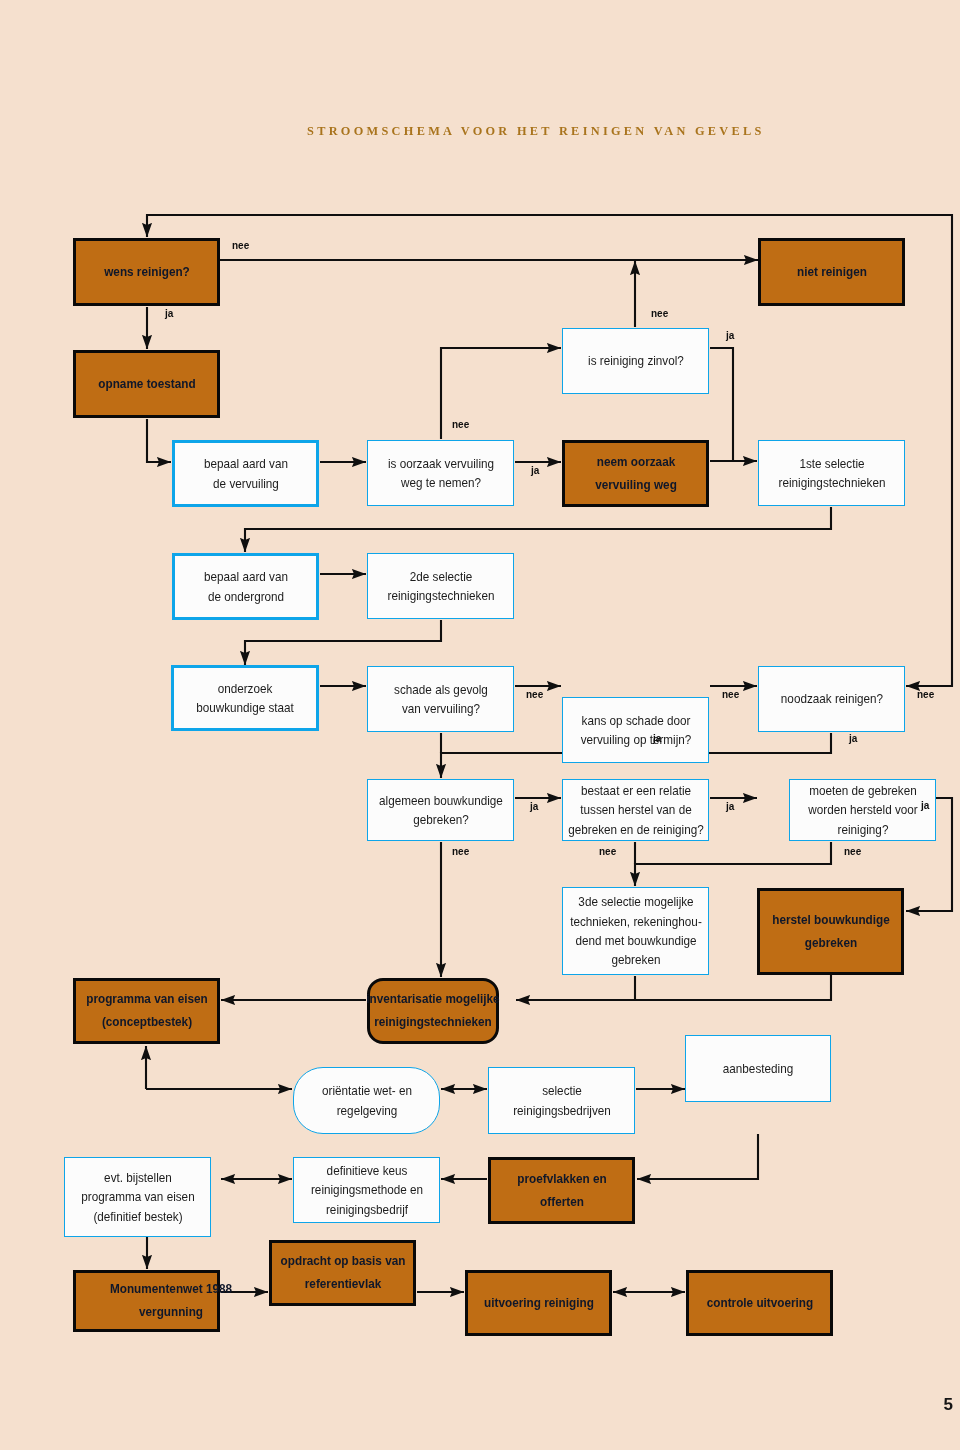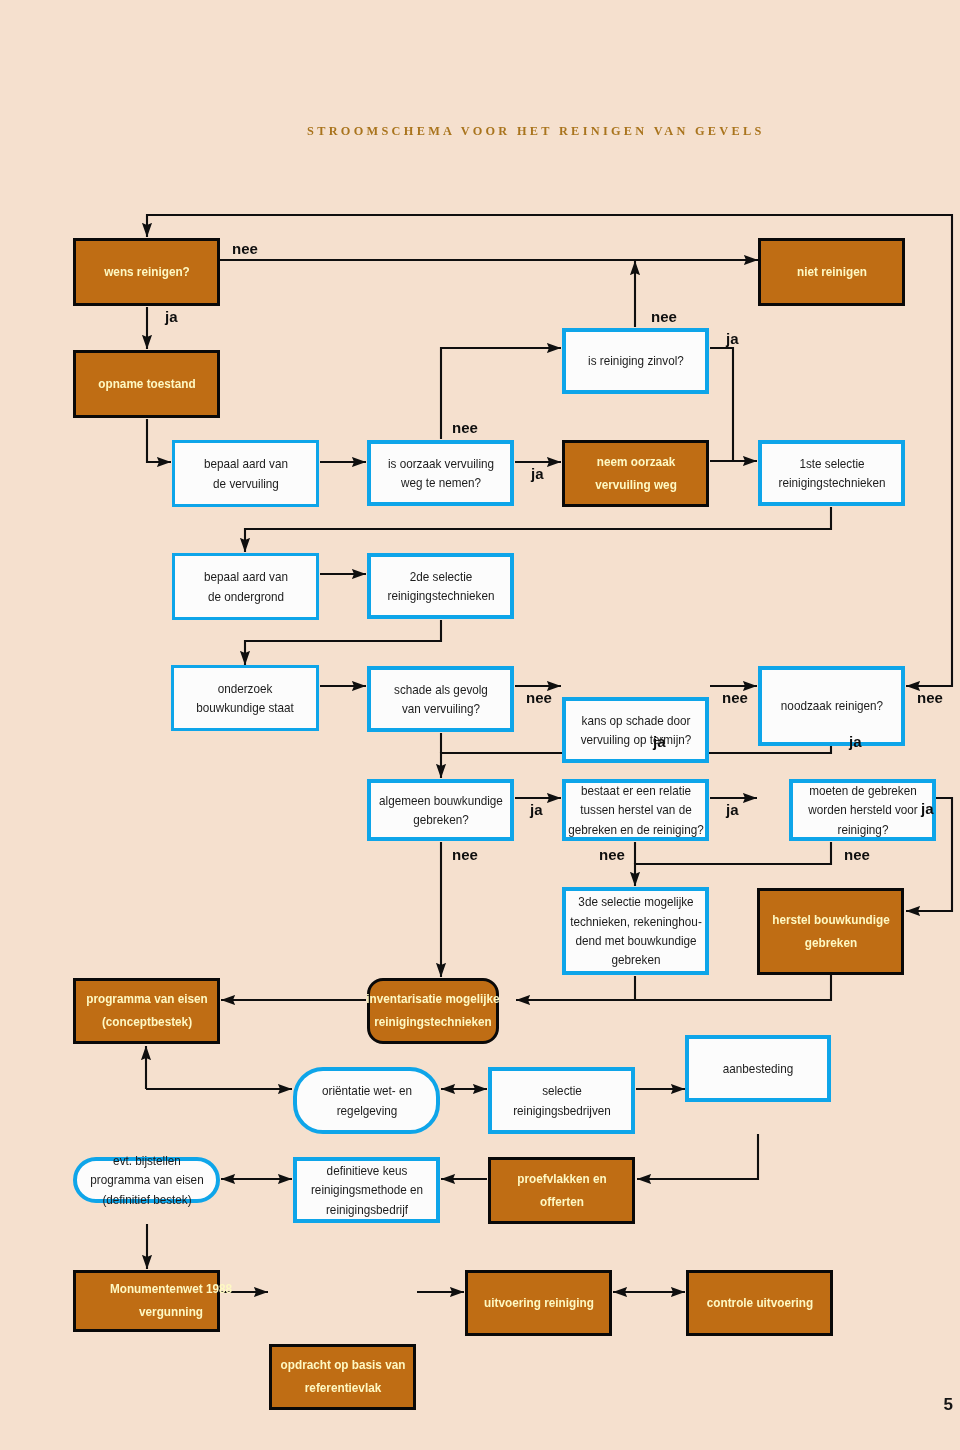--- a/index.html
+++ b/index.html
@@ -13,27 +13,27 @@
   .pageno{position:absolute;left:0;top:1395px;width:953px;text-align:right;
     font-family:"Liberation Sans",sans-serif;font-size:17px;font-weight:700;color:#151515;}
 
   svg.links{position:absolute;left:0;top:0;width:960px;height:1450px;}
 
   .box{position:absolute;box-sizing:border-box;display:flex;align-items:center;
        justify-content:center;text-align:center;}
   .box .txt{display:block;width:300px;margin:0 -150px;transform:scaleX(0.875);}
   .orange .txt{transform:scaleX(0.878);}
   .box .txt i{font-style:normal;display:block;white-space:nowrap;}
-  .white{background:#fcfcfc;border:4px solid #0ea5e9;color:#1c1c1c;
+  .white{background:#fcfcfc;border:1px solid #0ea5e9;color:#1c1c1c;
          font-size:13.4px;line-height:19.4px;}
   .white.thick{border-width:3.4px;}
-  .orange{background:#bf6d14;border:3.6px solid #090909;color:#fef9c3;
+  .orange{background:#bf6d14;border:3.6px solid #090909;color:#0f172a;
           font-weight:700;font-size:13.4px;line-height:22.6px;}
 
-  .lbl{position:absolute;font-size:15px;font-weight:700;color:#0f0f0f;white-space:nowrap;}
+  .lbl{position:absolute;font-size:10px;font-weight:700;color:#0f0f0f;white-space:nowrap;}
 </style>
 </head>
 <body>
 
 <div id="stage">
   <div class="title">STROOMSCHEMA VOOR HET REINIGEN VAN GEVELS</div>
   <svg class="links" viewBox="0 0 960 1450">
     <defs>
       <marker id="ah" markerWidth="14.5" markerHeight="10.6" refX="14.2" refY="5.3" orient="auto" markerUnits="userSpaceOnUse">
         <path d="M0,0.2 L14.5,5.3 L0,10.4 L2.2,5.3 Z" fill="#0f0f0f"></path>
@@ -152,21 +152,21 @@
           <i>schade als gevolg</i>
           <i>van vervuiling?</i>
         </span>
       </div>
       <div class="box white" style="left: 562px; top: 697px; width: 147px; height: 66px;">
         <span class="txt">
           <i>kans op schade door</i>
           <i>vervuiling op termijn?</i>
         </span>
       </div>
-      <div class="box white" style="left: 758px; top: 666px; width: 147px; height: 80px;">
+      <div class="box white" style="left: 758px; top: 666px; width: 147px; height: 66px;">
         <span class="txt">
           <i>noodzaak reinigen?</i>
         </span>
       </div>
       <div class="box white" style="left: 367px; top: 779px; width: 147px; height: 62px;">
         <span class="txt">
           <i>algemeen bouwkundige</i>
           <i>gebreken?</i>
         </span>
       </div>
@@ -220,21 +220,21 @@
         <span class="txt">
           <i>selectie</i>
           <i>reinigingsbedrijven</i>
         </span>
       </div>
       <div class="box white" style="left: 685px; top: 1035px; width: 146px; height: 67px;">
         <span class="txt">
           <i>aanbesteding</i>
         </span>
       </div>
-      <div class="box white" style="left: 73px; top: 1157px; width: 147px; height: 46px; border-radius: 26px;">
+      <div class="box white" style="left: 64px; top: 1157px; width: 147px; height: 80px;">
         <span class="txt">
           <i>evt. bijstellen</i>
           <i>programma van eisen</i>
           <i>(definitief bestek)</i>
         </span>
       </div>
       <div class="box white" style="left: 293px; top: 1157px; width: 147px; height: 66px;">
         <span class="txt">
           <i>definitieve keus</i>
           <i>reinigingsmethode en</i>
@@ -246,21 +246,21 @@
           <i>proefvlakken en</i>
           <i>offerten</i>
         </span>
       </div>
       <div class="box orange" style="left: 73px; top: 1270px; width: 147px; height: 62px; padding-left: 48px;">
         <span class="txt">
           <i>Monumentenwet 1988</i>
           <i>vergunning</i>
         </span>
       </div>
-      <div class="box orange" style="left: 269px; top: 1344px; width: 147px; height: 66px;">
+      <div class="box orange" style="left: 269px; top: 1240px; width: 147px; height: 66px;">
         <span class="txt">
           <i>opdracht op basis van</i>
           <i>referentievlak</i>
         </span>
       </div>
       <div class="box orange" style="left: 465px; top: 1270px; width: 147px; height: 66px;">
         <span class="txt">
           <i>uitvoering reiniging</i>
         </span>
       </div>

